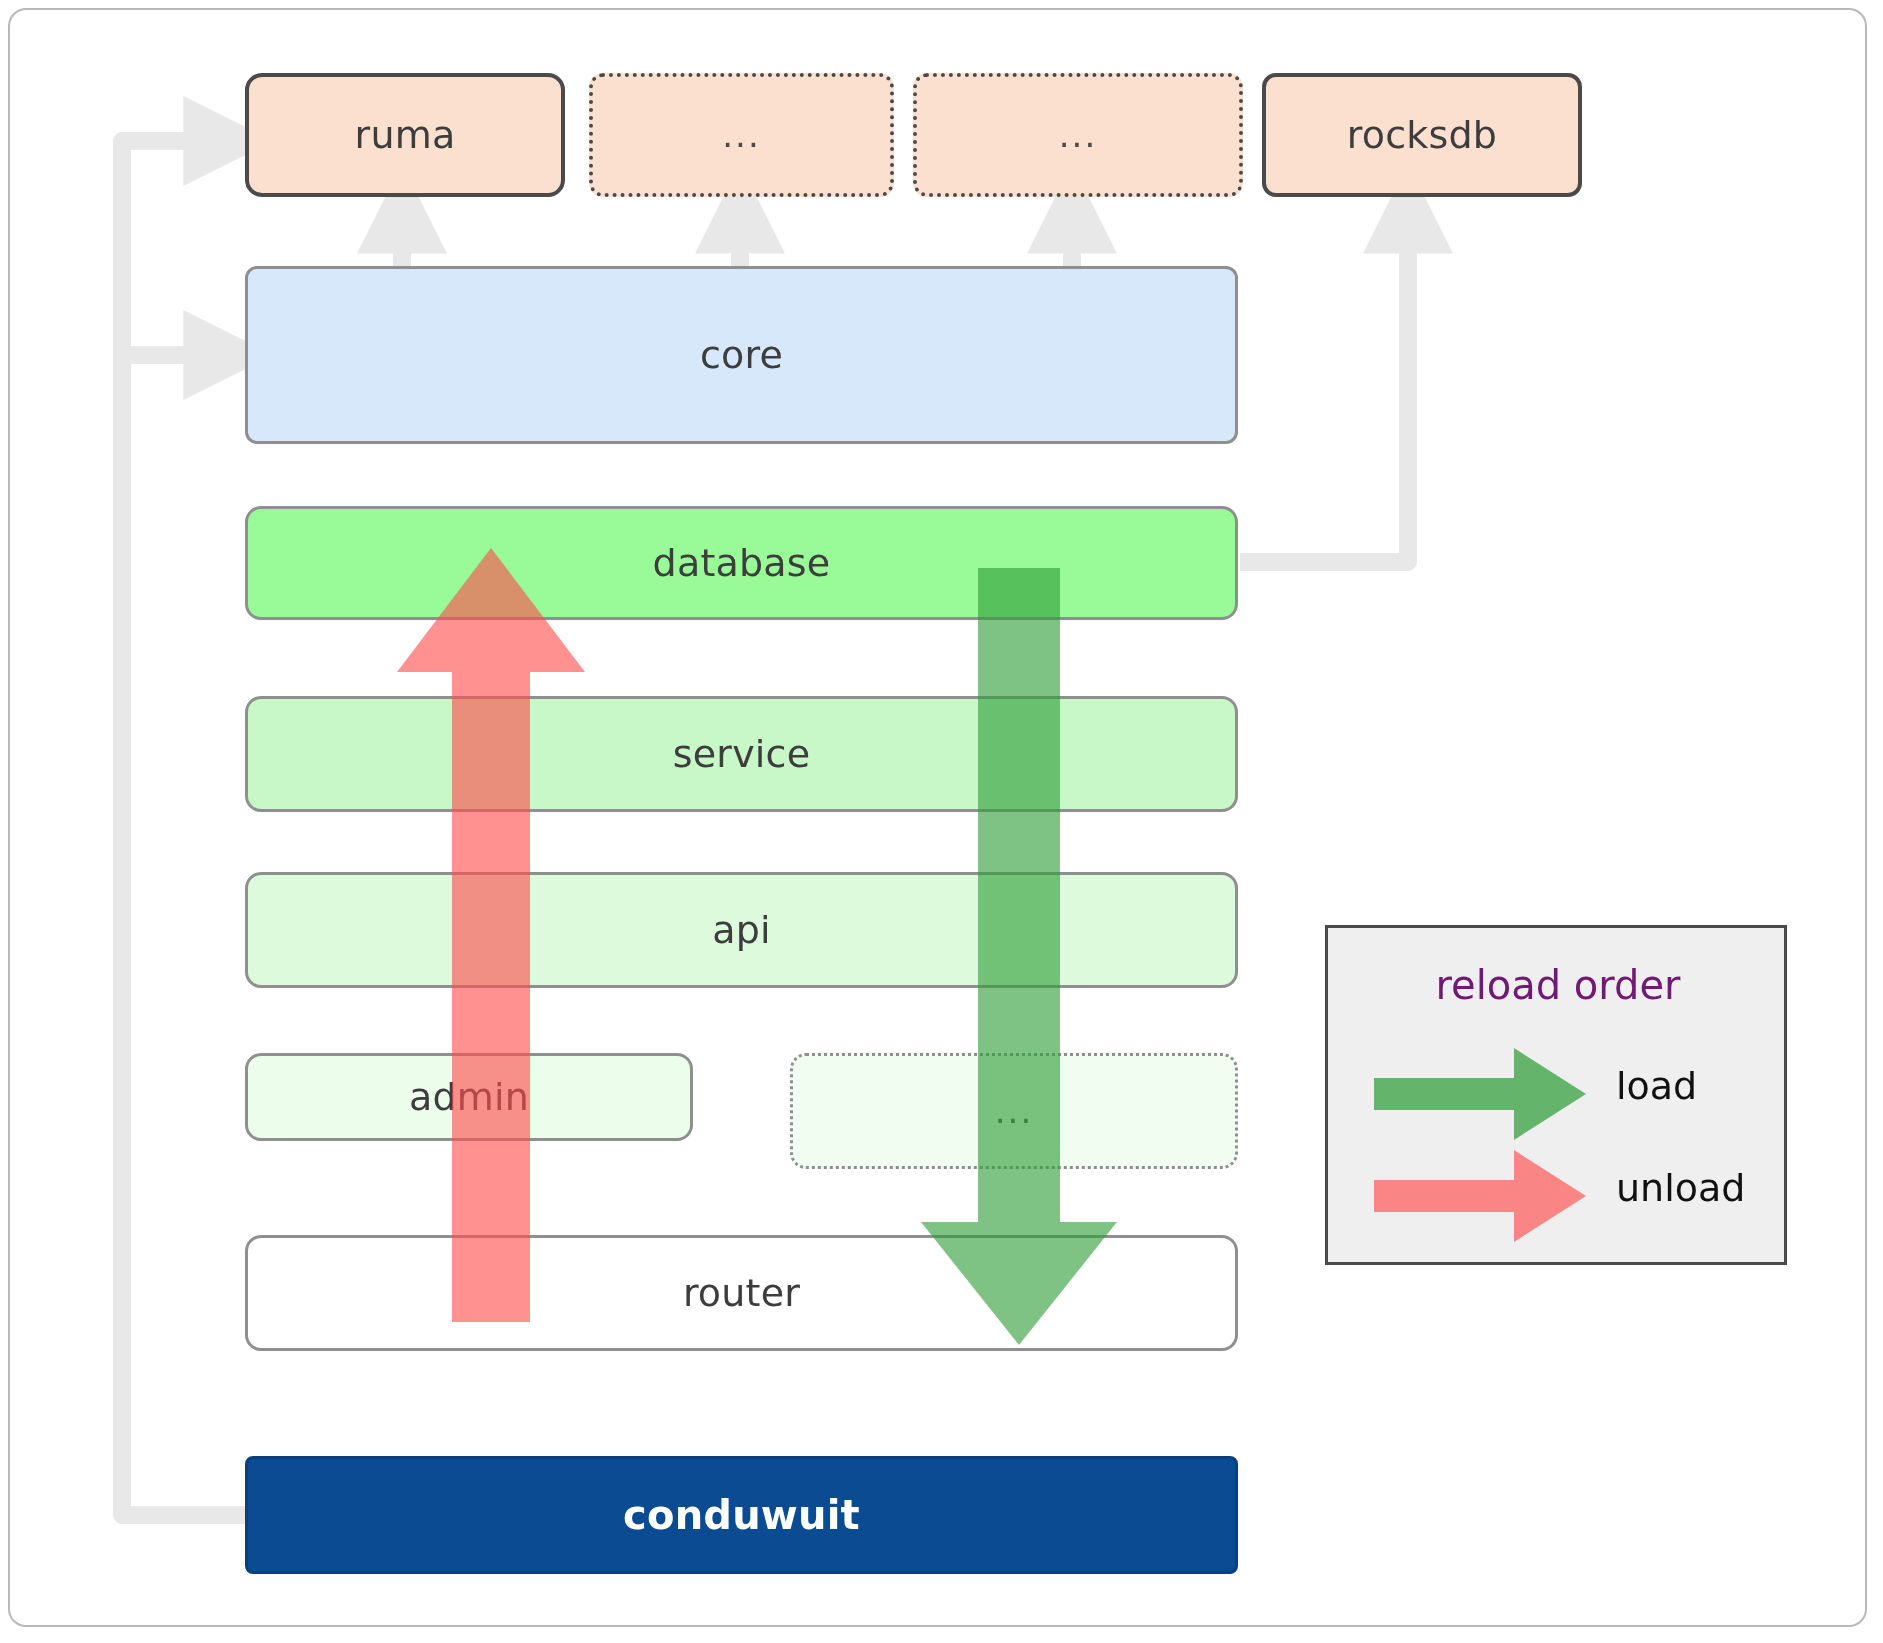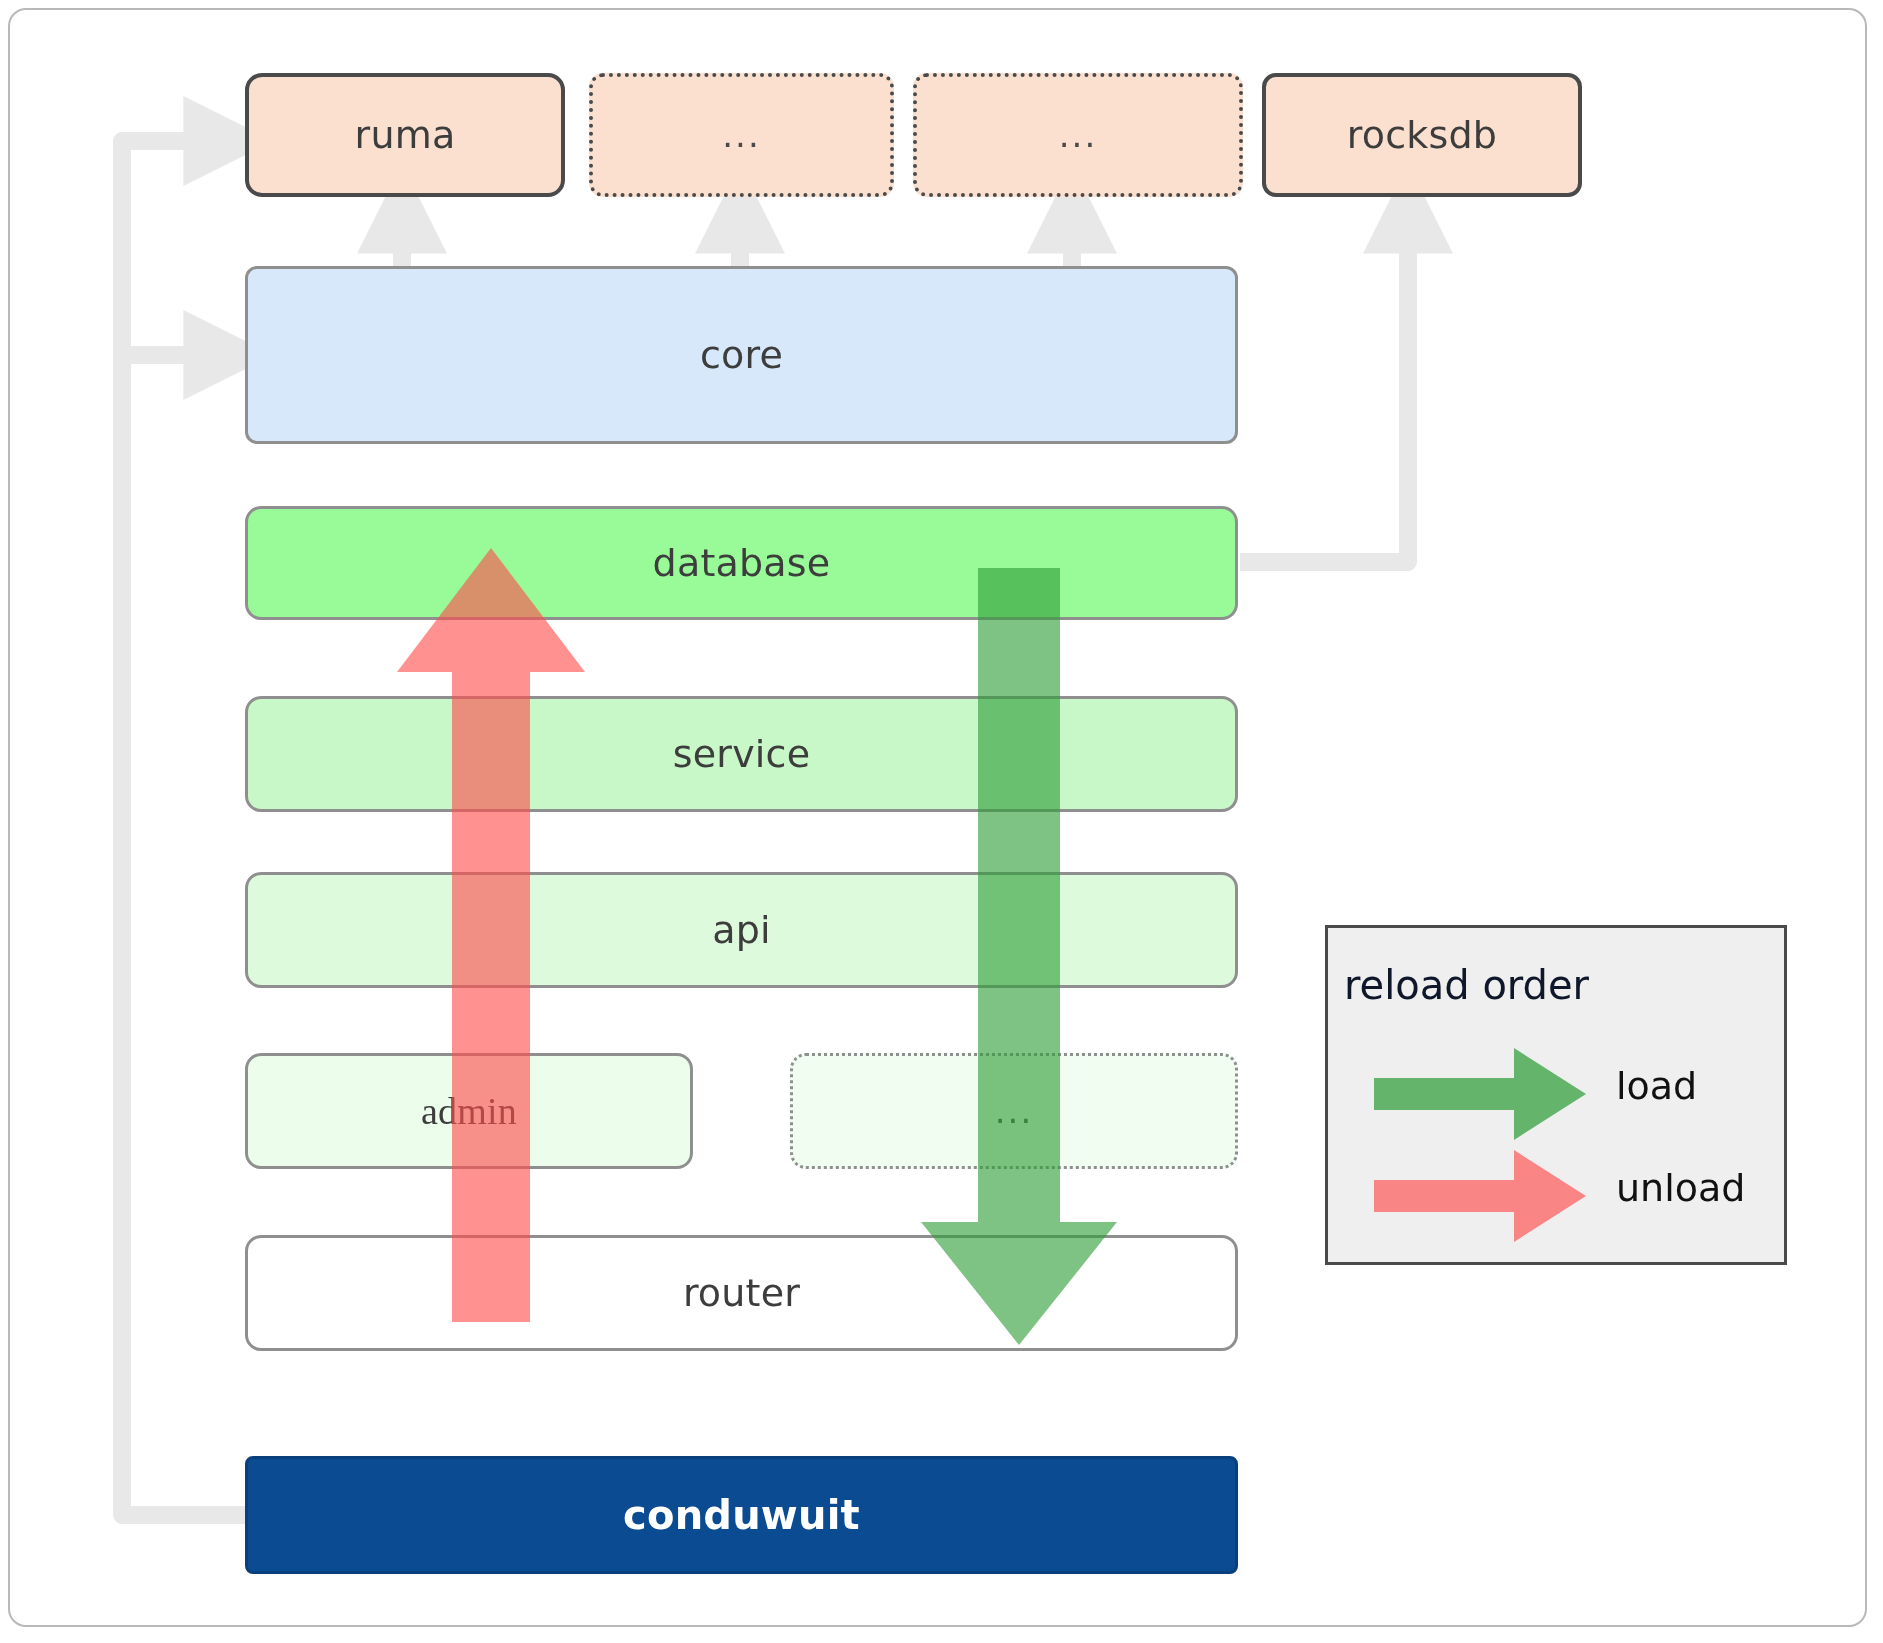--- a/index.html
+++ b/index.html
@@ -113,24 +113,25 @@
     top: 925px;
     width: 462px;
     height: 340px;
     box-sizing: border-box;
     background: #efefef;
     border: 3px solid #4a4a4a;
     z-index: 8;
   }
   #legend .legend-title {
     position: absolute;
-    left: 16px; right: 0;
+    left: 4px; right: 0;
     top: 34px;
+    text-align: center;
     font-size: 40px;
-    color: #0f172a;
+    color: #701a75;
   }
   .legend-row {
     position: absolute;
     left: 0; right: 0;
     height: 100px;
   }
   .legend-row.r0 { top: 116px; padding-left: 27px; }
   .legend-row.r1 { top: 218px; }
   .legend-label {
     position: absolute;
@@ -204,21 +205,21 @@
   </div>
 
   <div class="node green" style="left:245px; top:696px; width:993px; height:116px; background:#c8f7c8;">
     <span>service</span>
   </div>
 
   <div class="node green" style="left:245px; top:872px; width:993px; height:116px; background:#ddfadd;">
     <span>api</span>
   </div>
 
-  <div class="node green" style="left:245px; top:1053px; width:448px; height:116px; background:#ecfdec;font-family:Liberation Serif, serif;">
+  <div class="node green" style="left:245px; top:1053px; width:448px; height:88px; background:#ecfdec;">
     <span>admin</span>
   </div>
 
   <div class="node green dotted" style="left:790px; width:448px; top:1053px; height:116px; background:#f2fdf2;">
     <span class="dots">...</span>
   </div>
 
   <div class="node green" style="left:245px; top:1235px; width:993px; height:116px; background:#ffffff;">
     <span>router</span>
   </div>

